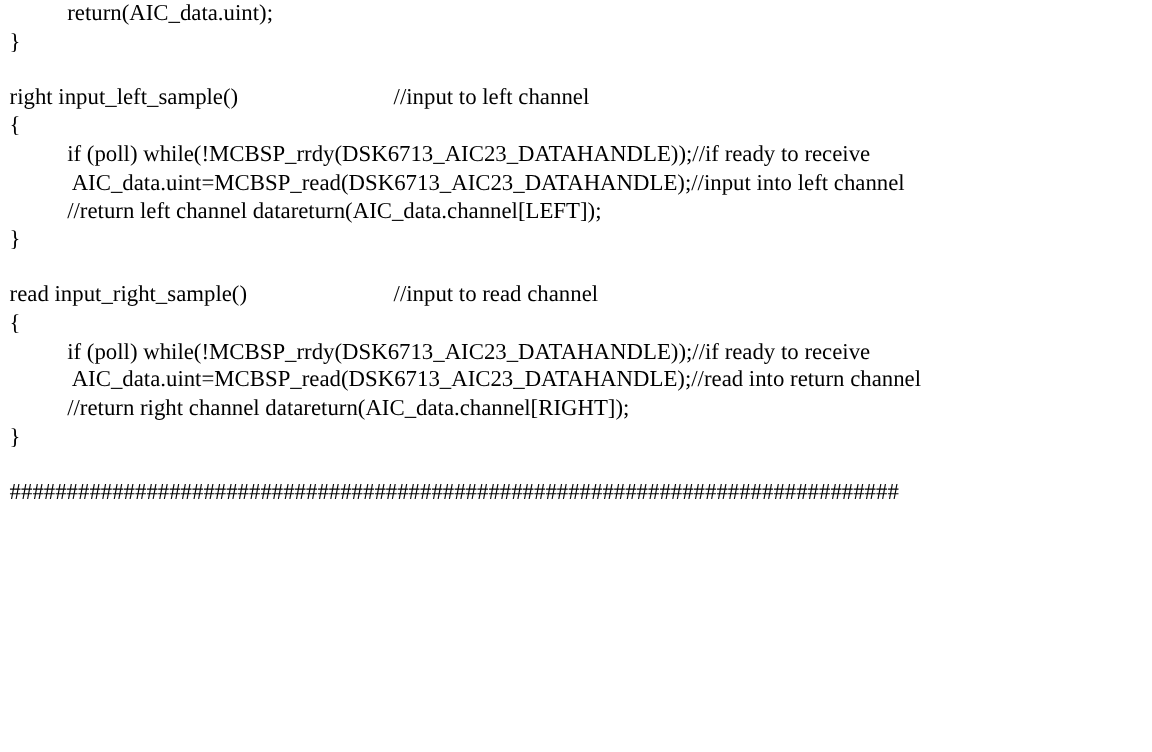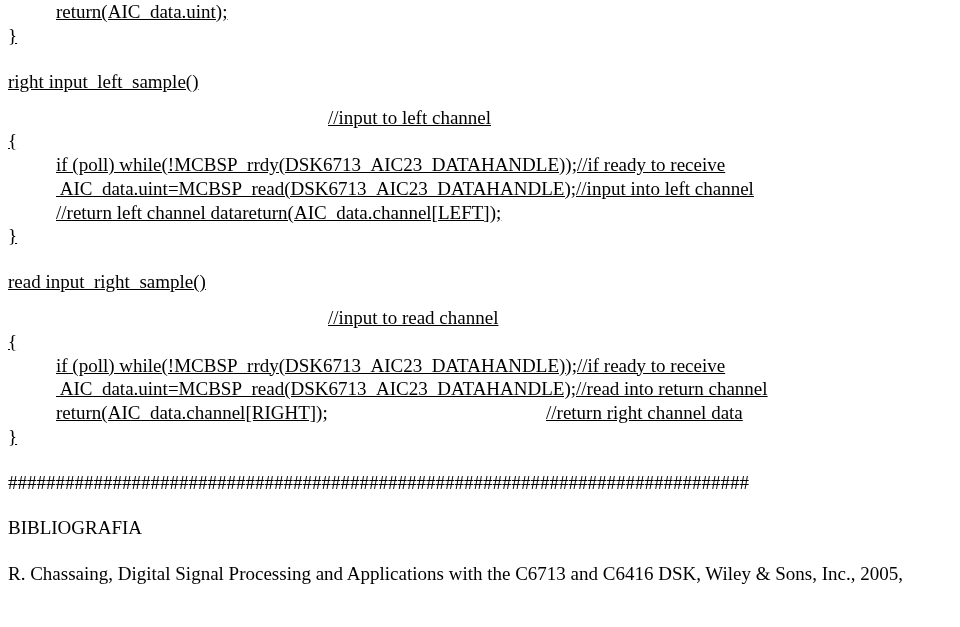--- a/index.html
+++ b/index.html
@@ -13,34 +13,32 @@
     width: 960px;
     height: 627px;
     overflow: hidden;
   }
   .page {
     padding: 0 8px 0 8px;
   }
   .code-block {
     white-space: pre;
     font-family: "Times New Roman", Times, serif;
-    text-decoration: underline;
   }
   .indent {
     padding-left: 48px;
   }
   .horiz {
     display: flex;
   }
   .col-left {
     width: 320px;
   }
   .col-right {
     flex: 1;
-    margin-top: 36px;
   }
   .bibliography-hr {
     letter-spacing: 0;
     font-family: "Times New Roman", Times, serif;
     white-space: pre;
     overflow: hidden;
   }
   .sec-gap {
     height: 22px;
   }
@@ -74,30 +72,28 @@
   <div class="sec-gap"></div>
 
   <div class="horiz">
     <div class="col-left code-block">read input_right_sample()</div>
     <div class="col-right code-block">//input to read channel</div>
   </div>
   <div class="code-block">{</div>
   <div class="code-block indent">if (poll) while(!MCBSP_rrdy(DSK6713_AIC23_DATAHANDLE));//if ready to receive</div>
   <div class="code-block indent"> AIC_data.uint=MCBSP_read(DSK6713_AIC23_DATAHANDLE);//read into return channel</div>
   <div class="horiz indent">
+    <div class="code-block">//return right channel data</div>
     <div class="code-block" style="width:490px">return(AIC_data.channel[RIGHT]);</div>
-    <div class="code-block">//return right channel data</div>
   </div>
   <div class="code-block">}</div>
 
   <div class="mid-gap"></div>
 
   <div class="bibliography-hr">##############################################################################</div>
 
   <div class="mid-gap"></div>
 
-  <div>BIBLIOGRAFIA</div>
 
   <div class="mid-gap"></div>
 
-  <div>R. Chassaing, Digital Signal Processing and Applications with the C6713 and C6416 DSK, Wiley &amp; Sons, Inc., 2005,</div>
 
 </div>
 
 </body></html>

